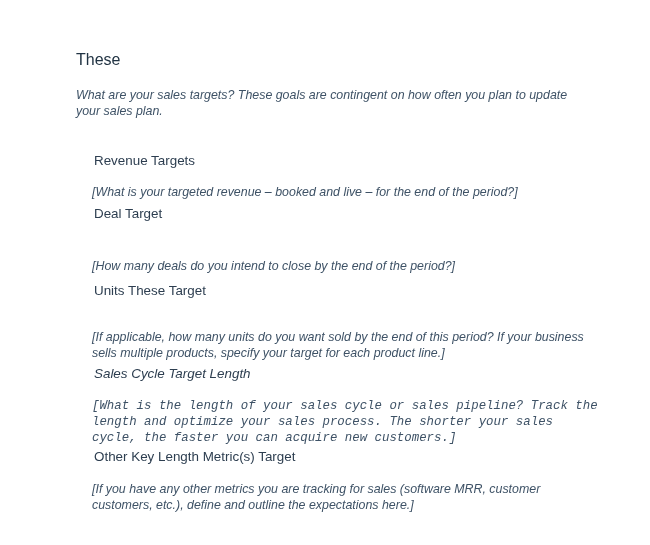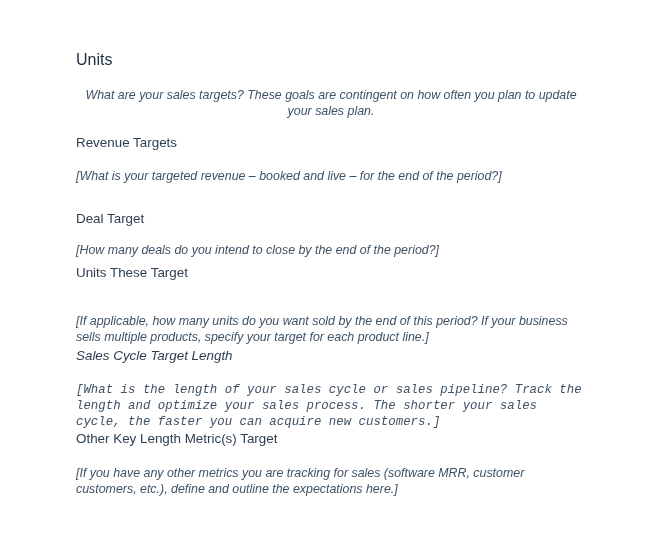--- a/index.html
+++ b/index.html
@@ -35,57 +35,56 @@
     .intro {
       position: absolute;
       left: 0;
       top: 87px;
       width: 510px;
       font-size: 12.4px;
       line-height: 16px;
       font-style: italic;
       color: #3e5266;
       margin: 0;
-      text-align: center;
     }
     .section-heading {
       position: absolute;
       left: 0;
       font-size: 13.4px;
       line-height: 18px;
       color: #2d3e50;
-      margin: 0;
+      margin: 18px;
       font-weight: normal;
       white-space: nowrap;
     }
     .section-body {
       position: absolute;
       left: 0;
       width: 510px;
       font-size: 12.4px;
       line-height: 16px;
       font-style: italic;
       color: #3e5266;
-      margin: 0;
+      margin: 16px;
     }
   </style>
 </head>
 <body>
 
 <div class="doc">
-  <h1 class="title">Units</h1>
+  <h1 class="title">These</h1>
   <p class="intro">What are your sales targets? These goals are contingent on how often you plan to update your sales plan.</p>
 
   <div>
     <h2 class="section-heading" style="top:134px;">Revenue Targets</h2>
     <p class="section-body" style="top:168px;">[What is your targeted revenue – booked and live – for the end of the period?]</p>
   </div>
 
   <div>
-    <h2 class="section-heading" style="top:210px;">Deal Target</h2>
+    <h2 class="section-heading" style="top:187px;">Deal Target</h2>
     <p class="section-body" style="top:242px;">[How many deals do you intend to close by the end of the period?]</p>
   </div>
 
   <div>
     <h2 class="section-heading" style="top:264px;">Units These Target</h2>
     <p class="section-body" style="top:313px;">[If applicable, how many units do you want sold by the end of this period? If your business sells multiple products, specify your target for each product line.]</p>
   </div>
 
   <div>
     <h2 class="section-heading" style="top:347px;font-style:italic;">Sales Cycle Target Length</h2>

